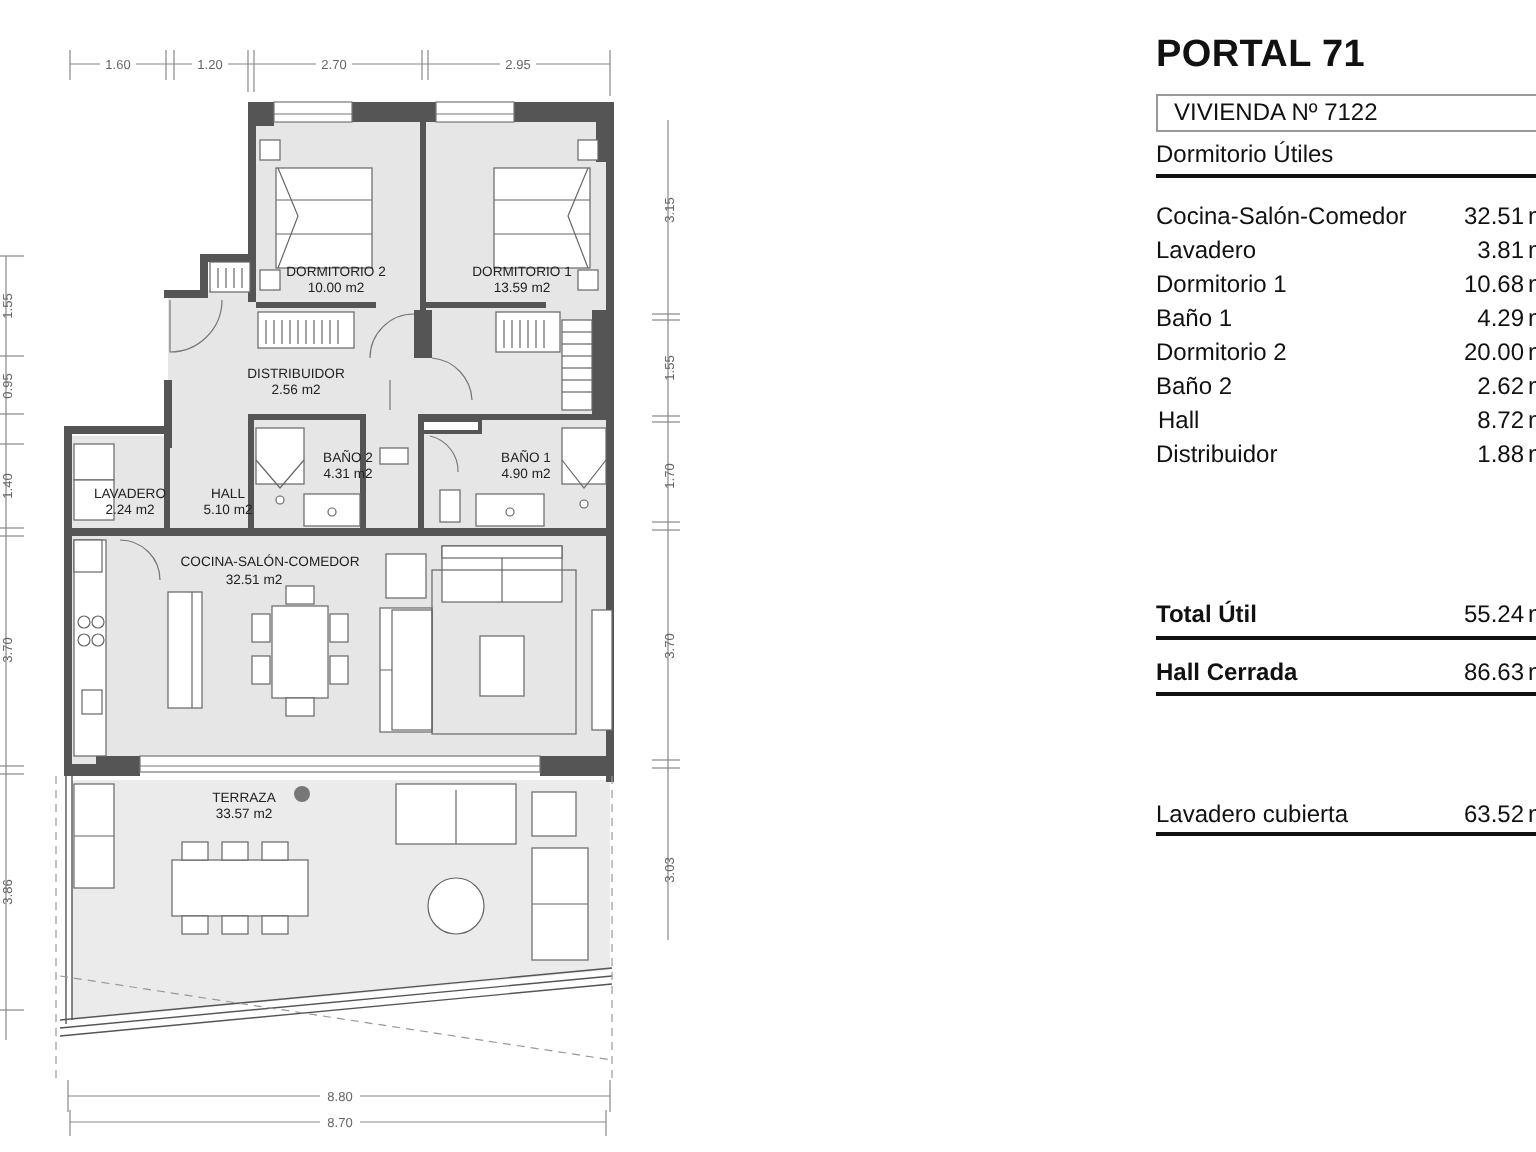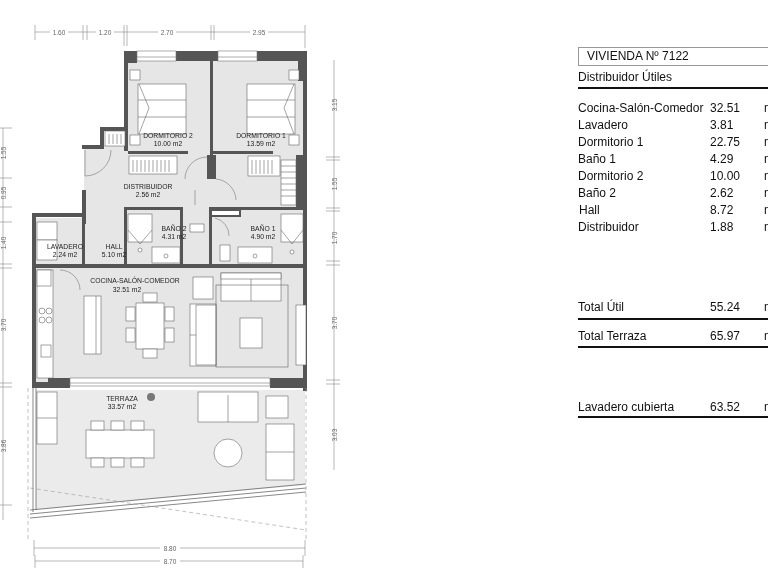--- a/index.html
+++ b/index.html
@@ -9,23 +9,23 @@
   .dim { font-family: "Liberation Sans", sans-serif; font-size: 6.5px; fill: #666; }
   .room { font-family: "Liberation Sans", sans-serif; font-size: 6.8px; fill: #222; }
 
   #panel { position: absolute; left: 578px; top: 0; width: 200px; height: 576px; }
   .title { position: absolute; left: 0; top: 17px; font-size: 19px; font-weight: bold; letter-spacing: 0.2px; color: #111; }
   .unit-box { position: absolute; left: 0; top: 47px; width: 200px; height: 19px; border: 1px solid #999; border-right: none; box-sizing: border-box; font-size: 12px; line-height: 17px; padding-left: 8px; color: #111; }
   .subtitle { position: absolute; left: 0; top: 70px; font-size: 12px; color: #111; }
   .rule-thick { position: absolute; left: 0; width: 200px; height: 2px; background: #111; }
   .row { position: absolute; left: 0; width: 200px; font-size: 12px; height: 16px; line-height: 16px; }
   .row .lbl { position: absolute; left: 0; }
-  .row .val { position: absolute; left: 132px; width: 52px; white-space: nowrap; }
+  .row .val { position: absolute; left: 132px; width: 52px; text-align: right; white-space: nowrap; }
   .row .unit { position: absolute; left: 186px; }
-  .row.bold .lbl { font-weight: normal; }
+  .row.bold .lbl { font-weight: bold; }
 </style>
 </head>
 <body>
 
 <div id="plan">
 <svg viewBox="0 0 560 576" xmlns="http://www.w3.org/2000/svg">
 
   <g stroke="#888" stroke-width="0.6" fill="none">
     <line x1="35" y1="32" x2="305" y2="32"></line>
     <line x1="35" y1="25" x2="35" y2="40"></line>
@@ -322,47 +322,48 @@
   <text class="room" x="114" y="249" text-anchor="middle">HALL</text>
   <text class="room" x="114" y="257" text-anchor="middle">5.10 m2</text>
   <text class="room" x="135" y="283" text-anchor="middle">COCINA-SALÓN-COMEDOR</text>
   <text class="room" x="127" y="292" text-anchor="middle">32.51 m2</text>
   <text class="room" x="122" y="401" text-anchor="middle">TERRAZA</text>
   <text class="room" x="122" y="409" text-anchor="middle">33.57 m2</text>
 </svg>
 </div>
 
 <div id="panel">
+  <div class="title">PORTAL 71</div>
   <div class="unit-box">VIVIENDA Nº 7122</div>
-  <div class="subtitle">Distribuidor Útiles</div>
+  <div class="subtitle">Dormitorio Útiles</div>
   <div class="rule-thick" style="top:87px"></div>
 
   <div class="row" style="top:100px">
     <span class="lbl">Cocina-Salón-Comedor</span>
     <span class="val">32.51</span>
     <span class="unit">m2</span>
   </div>
   <div class="row" style="top:117px">
     <span class="lbl">Lavadero</span>
     <span class="val">3.81</span>
     <span class="unit">m2</span>
   </div>
   <div class="row" style="top:134px">
     <span class="lbl">Dormitorio 1</span>
-    <span class="val">22.75</span>
+    <span class="val">10.68</span>
     <span class="unit">m2</span>
   </div>
   <div class="row" style="top:151px">
     <span class="lbl">Baño 1</span>
     <span class="val">4.29</span>
     <span class="unit">m2</span>
   </div>
   <div class="row" style="top:168px">
     <span class="lbl">Dormitorio 2</span>
-    <span class="val">10.00</span>
+    <span class="val">20.00</span>
     <span class="unit">m2</span>
   </div>
   <div class="row" style="top:185px">
     <span class="lbl">Baño 2</span>
     <span class="val">2.62</span>
     <span class="unit">m2</span>
   </div>
   <div class="row" style="top:202px">
     <span class="lbl" style="left:1px">Hall</span>
     <span class="val">8.72</span>
@@ -375,22 +376,22 @@
   </div>
 
   <div class="row bold" style="top:299px">
     <span class="lbl">Total Útil</span>
     <span class="val">55.24</span>
     <span class="unit">m2</span>
   </div>
   <div class="rule-thick" style="top:318px"></div>
 
   <div class="row bold" style="top:328px">
-    <span class="lbl">Total Terraza</span>
-    <span class="val">65.97</span>
+    <span class="lbl">Hall Cerrada</span>
+    <span class="val">86.63</span>
     <span class="unit">m2</span>
   </div>
   <div class="rule-thick" style="top:346px"></div>
 
   <div class="row" style="top:399px">
     <span class="lbl">Lavadero cubierta</span>
     <span class="val">63.52</span>
     <span class="unit">m2</span>
   </div>
   <div class="rule-thick" style="top:416px"></div>

